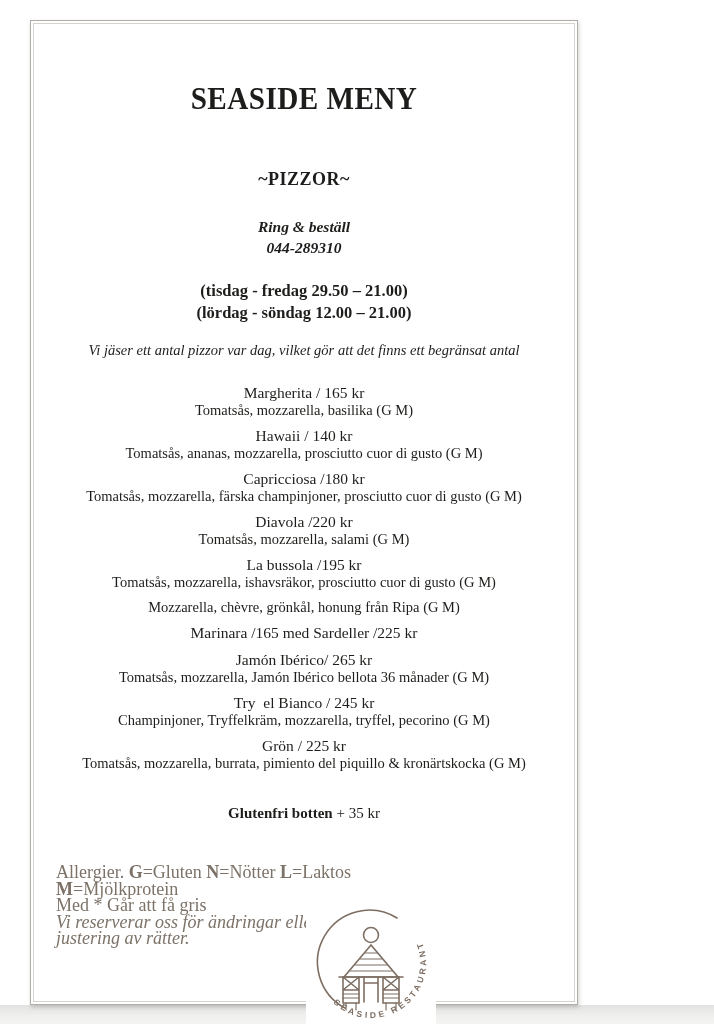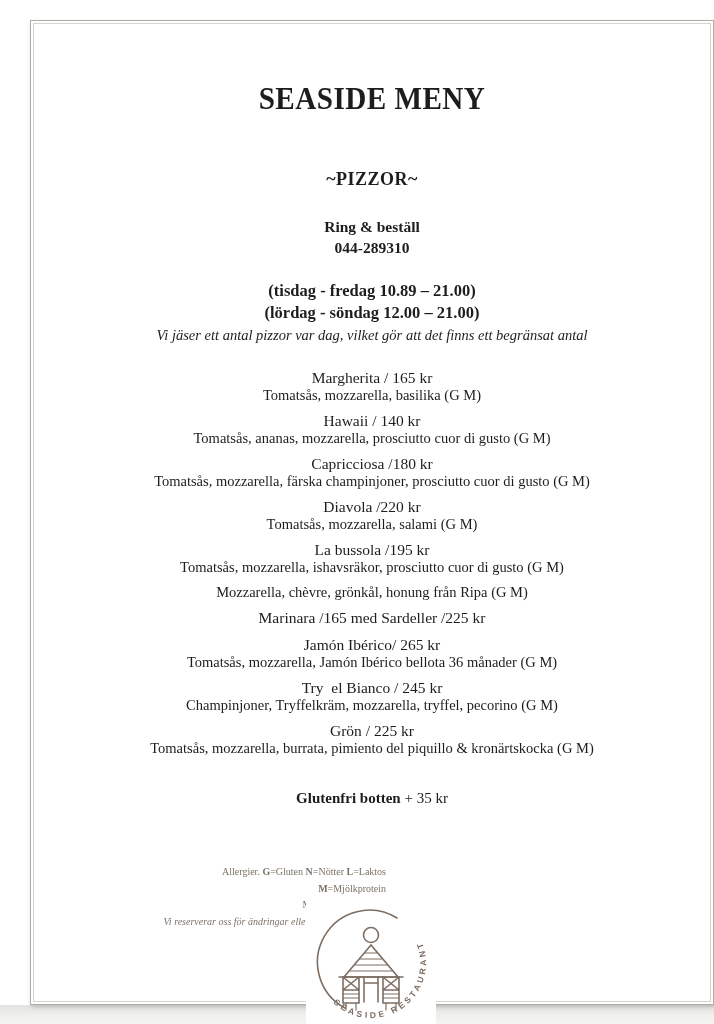--- a/index.html
+++ b/index.html
@@ -20,21 +20,21 @@
 
   .bg-strip {
     position: absolute;
     left: 0; top: 1005px; width: 714px; height: 19px;
     background: linear-gradient(180deg, #e2e2e1 0%, #f0f0ef 60%, #f4f4f3 100%);
   }
 
   .menu-page {
     position: absolute;
     left: 30px; top: 20px;
-    width: 684px; height: 985px;
+    width: 548px; height: 985px;
     background: #ffffff;
     border: 1px solid #b2aea7;
     box-shadow: inset 0 0 0 2px #ffffff, inset 0 0 0 3px #d6d3ce,
                 1px 2px 4px rgba(0,0,0,0.18);
   }
 
   .content { text-align: center; }
 
   .page-title {
     margin-top: 60px;
@@ -48,29 +48,30 @@
     margin-top: 52px;
     font-size: 18px;
     font-weight: 700;
     letter-spacing: 0.5px;
   }
   .order-block { margin-top: 26px; }
   .order-line, .phone-line {
     font-size: 15.5px;
     font-weight: 700;
     line-height: 21px;
+    font-style: italic;
   }
   .hours-block { margin-top: 22px; }
   .hours-line {
     font-size: 16.5px;
     font-weight: 700;
     line-height: 22px;
   }
   .hours-note {
-    margin-top: 2px;
+    margin-top: 17px;
     font-size: 14.5px;
     font-style: italic;
     line-height: 19px;
   }
 
   .items { margin-top: 24px; }
   .item { margin-bottom: 8.5px; }
   .item-name {
     font-size: 15.5px;
     font-weight: 400;
@@ -83,23 +84,23 @@
   }
 
   .extra-line { margin-top: 34px; font-size: 15px; }
   .extra-line b { font-weight: 700; }
   .extra-line span { font-weight: 400; }
 
   .footer-notes {
     position: absolute;
     left: 25px; top: 843px;
     width: 330px;
-    text-align: right;
+    text-align: left;
     color: var(--muted, #7c7268);
-    font-size: 10px;
+    font-size: 18px;
     line-height: 16.5px;
   }
   .footer-notes b { font-weight: 700; }
   .footer-reserve { font-style: italic; }
   .origin-block { margin-top: 8px; }
   .ask-line { font-weight: 700; }
 
   .logo-box {
     position: absolute;
     left: 275px; top: 877px;
@@ -121,21 +122,21 @@
       <h1 class="page-title">SEASIDE MENY</h1>
 
       <h2 class="section-title">~PIZZOR~</h2>
 
       <div class="order-block">
         <p class="order-line">Ring &amp; beställ</p>
         <p class="phone-line">044-289310</p>
       </div>
 
       <div class="hours-block">
-        <p class="hours-line">(tisdag - fredag 10.89 – 21.00)</p>
+        <p class="hours-line">(tisdag - fredag 29.50 – 21.00)</p>
         <p class="hours-line">(lördag - söndag 12.00 – 21.00)</p>
         <p class="hours-note">Vi jäser ett antal pizzor var dag, vilket gör att det finns ett begränsat antal</p>
       </div>
 
       <div class="items">
         <div class="item">
           <h3 class="item-name">Margherita / 165 kr</h3>
           <p class="item-desc">Tomatsås, mozzarella, basilika (G M)</p>
         </div>
         <div class="item">

